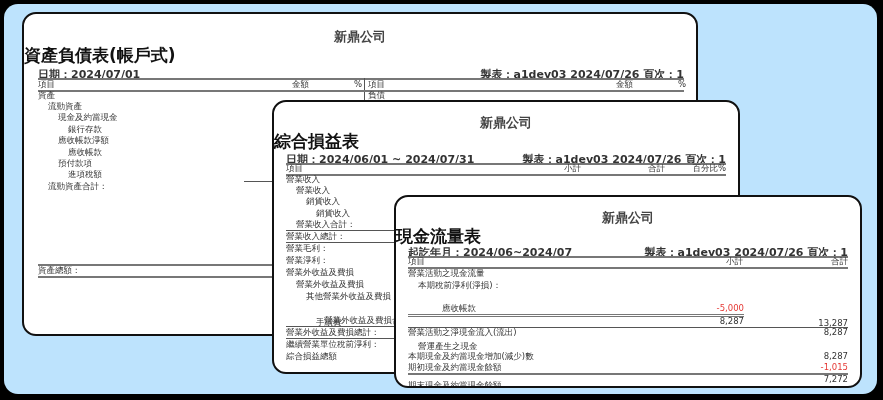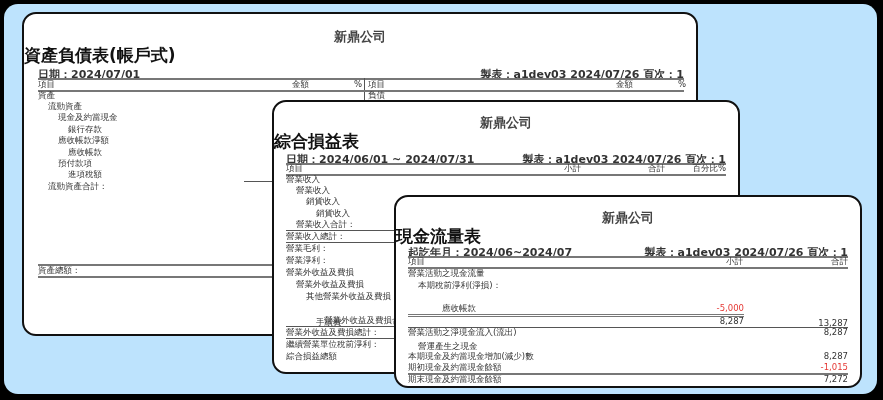--- a/index.html
+++ b/index.html
@@ -142,16 +142,16 @@
     <div class="cell" style="left:12px; top:130px;">營業活動之淨現金流入(流出)</div>
     <div class="cell num" style="right:12px; top:130px;">8,287</div>
 
     <div class="cell" style="left:12px; top:154px;">本期現金及約當現金增加(減少)數</div>
     <div class="cell num" style="right:12px; top:154px;">8,287</div>
 
     <div class="cell" style="left:12px; top:165px;">期初現金及約當現金餘額</div>
     <div class="cell num neg" style="right:12px; top:165px;">-1,015</div>
     <div class="hline thick" style="left:12px; right:12px; top:176px;"></div>
 
-    <div class="cell" style="left:12px; top:177px;">期末現金及約當現金餘額</div>
+    <div class="cell" style="left:12px; top:183px;">期末現金及約當現金餘額</div>
     <div class="cell num" style="right:12px; top:177px;">7,272</div>
   </div>
 </div>
 
 </body></html>

